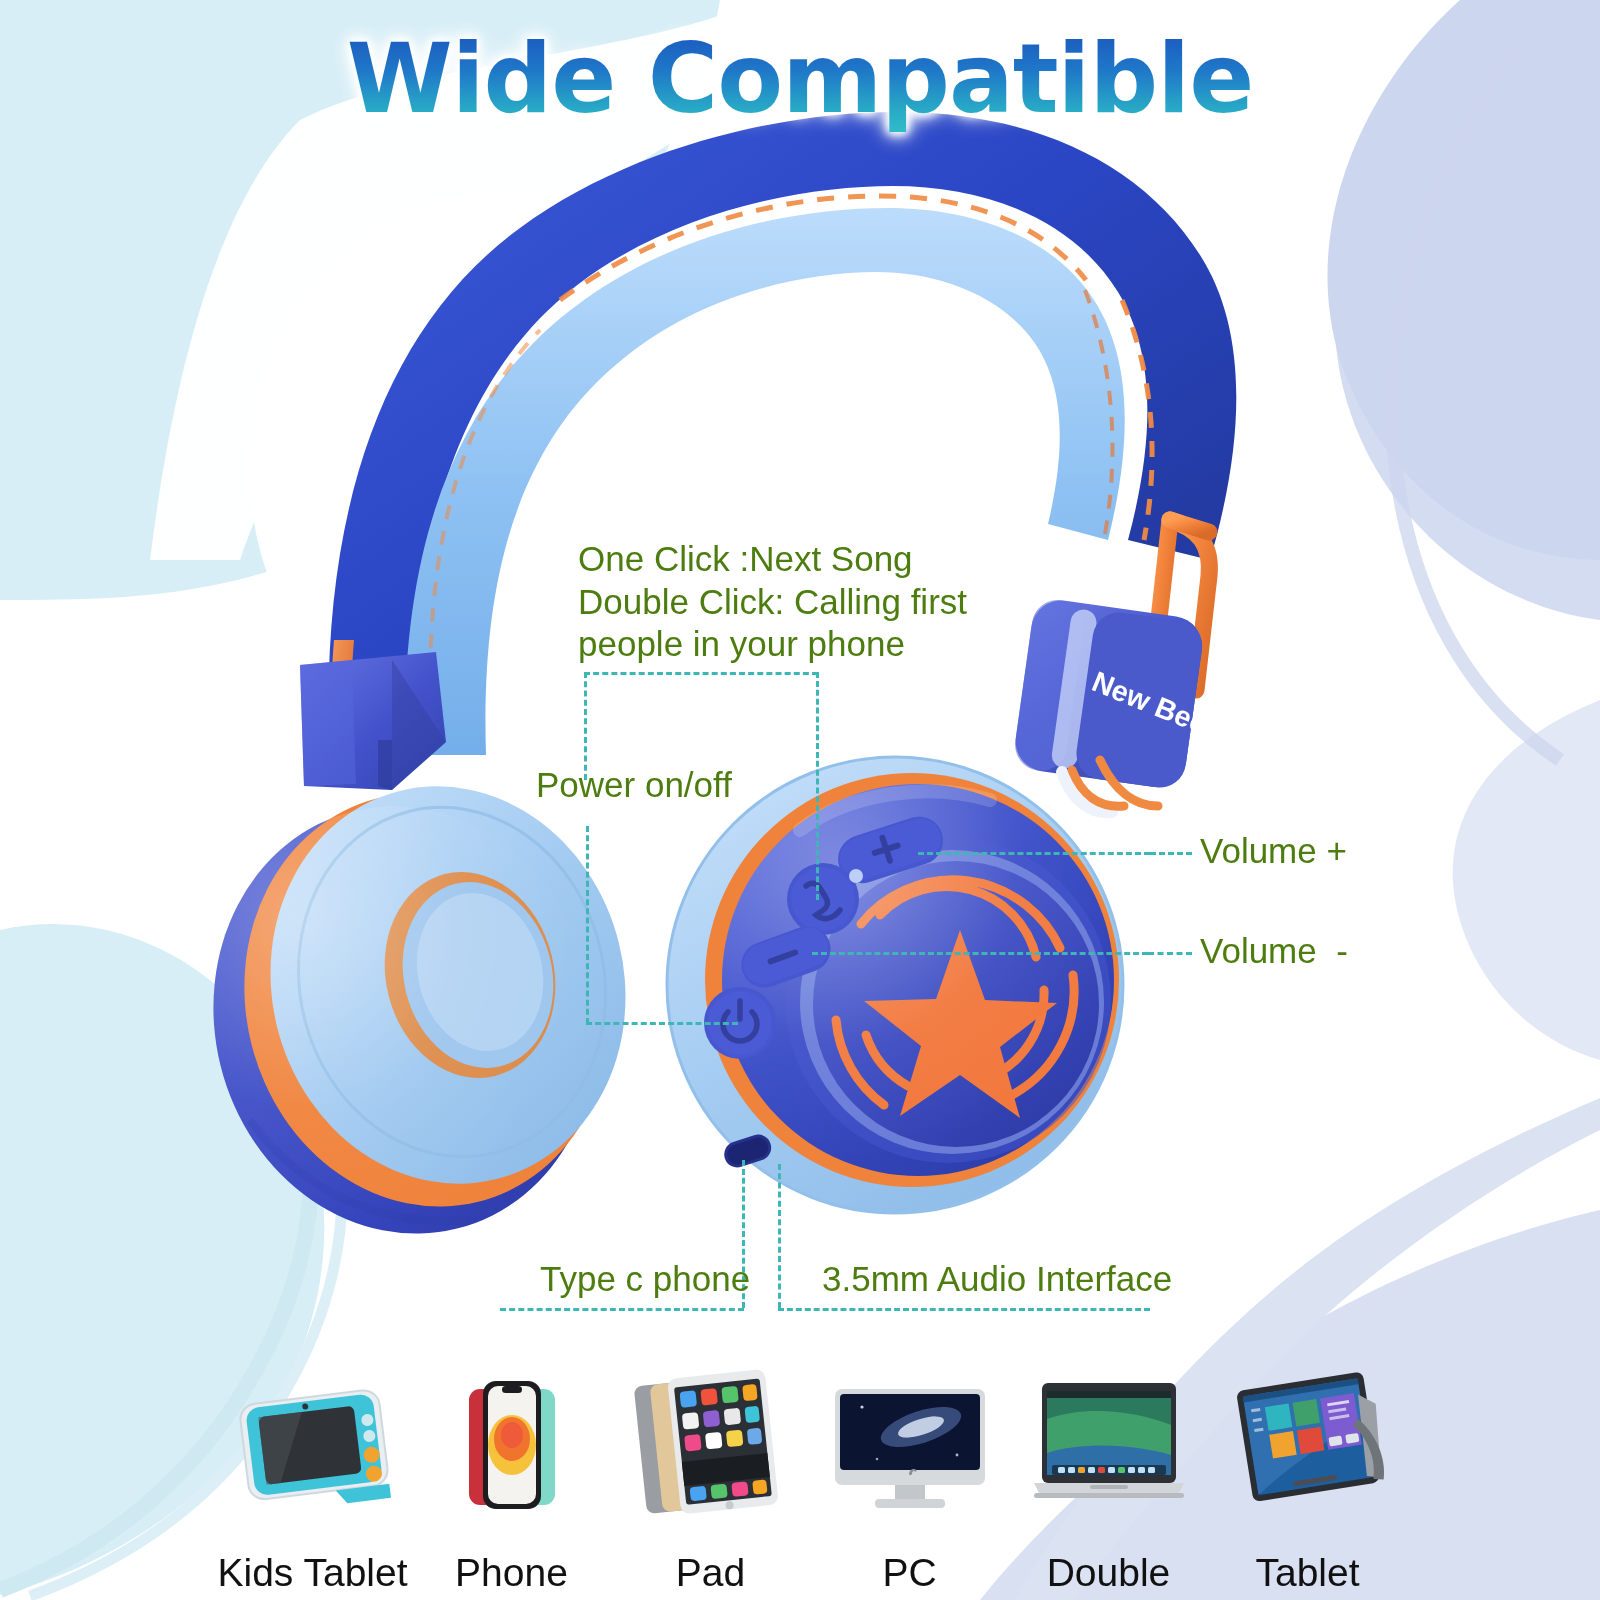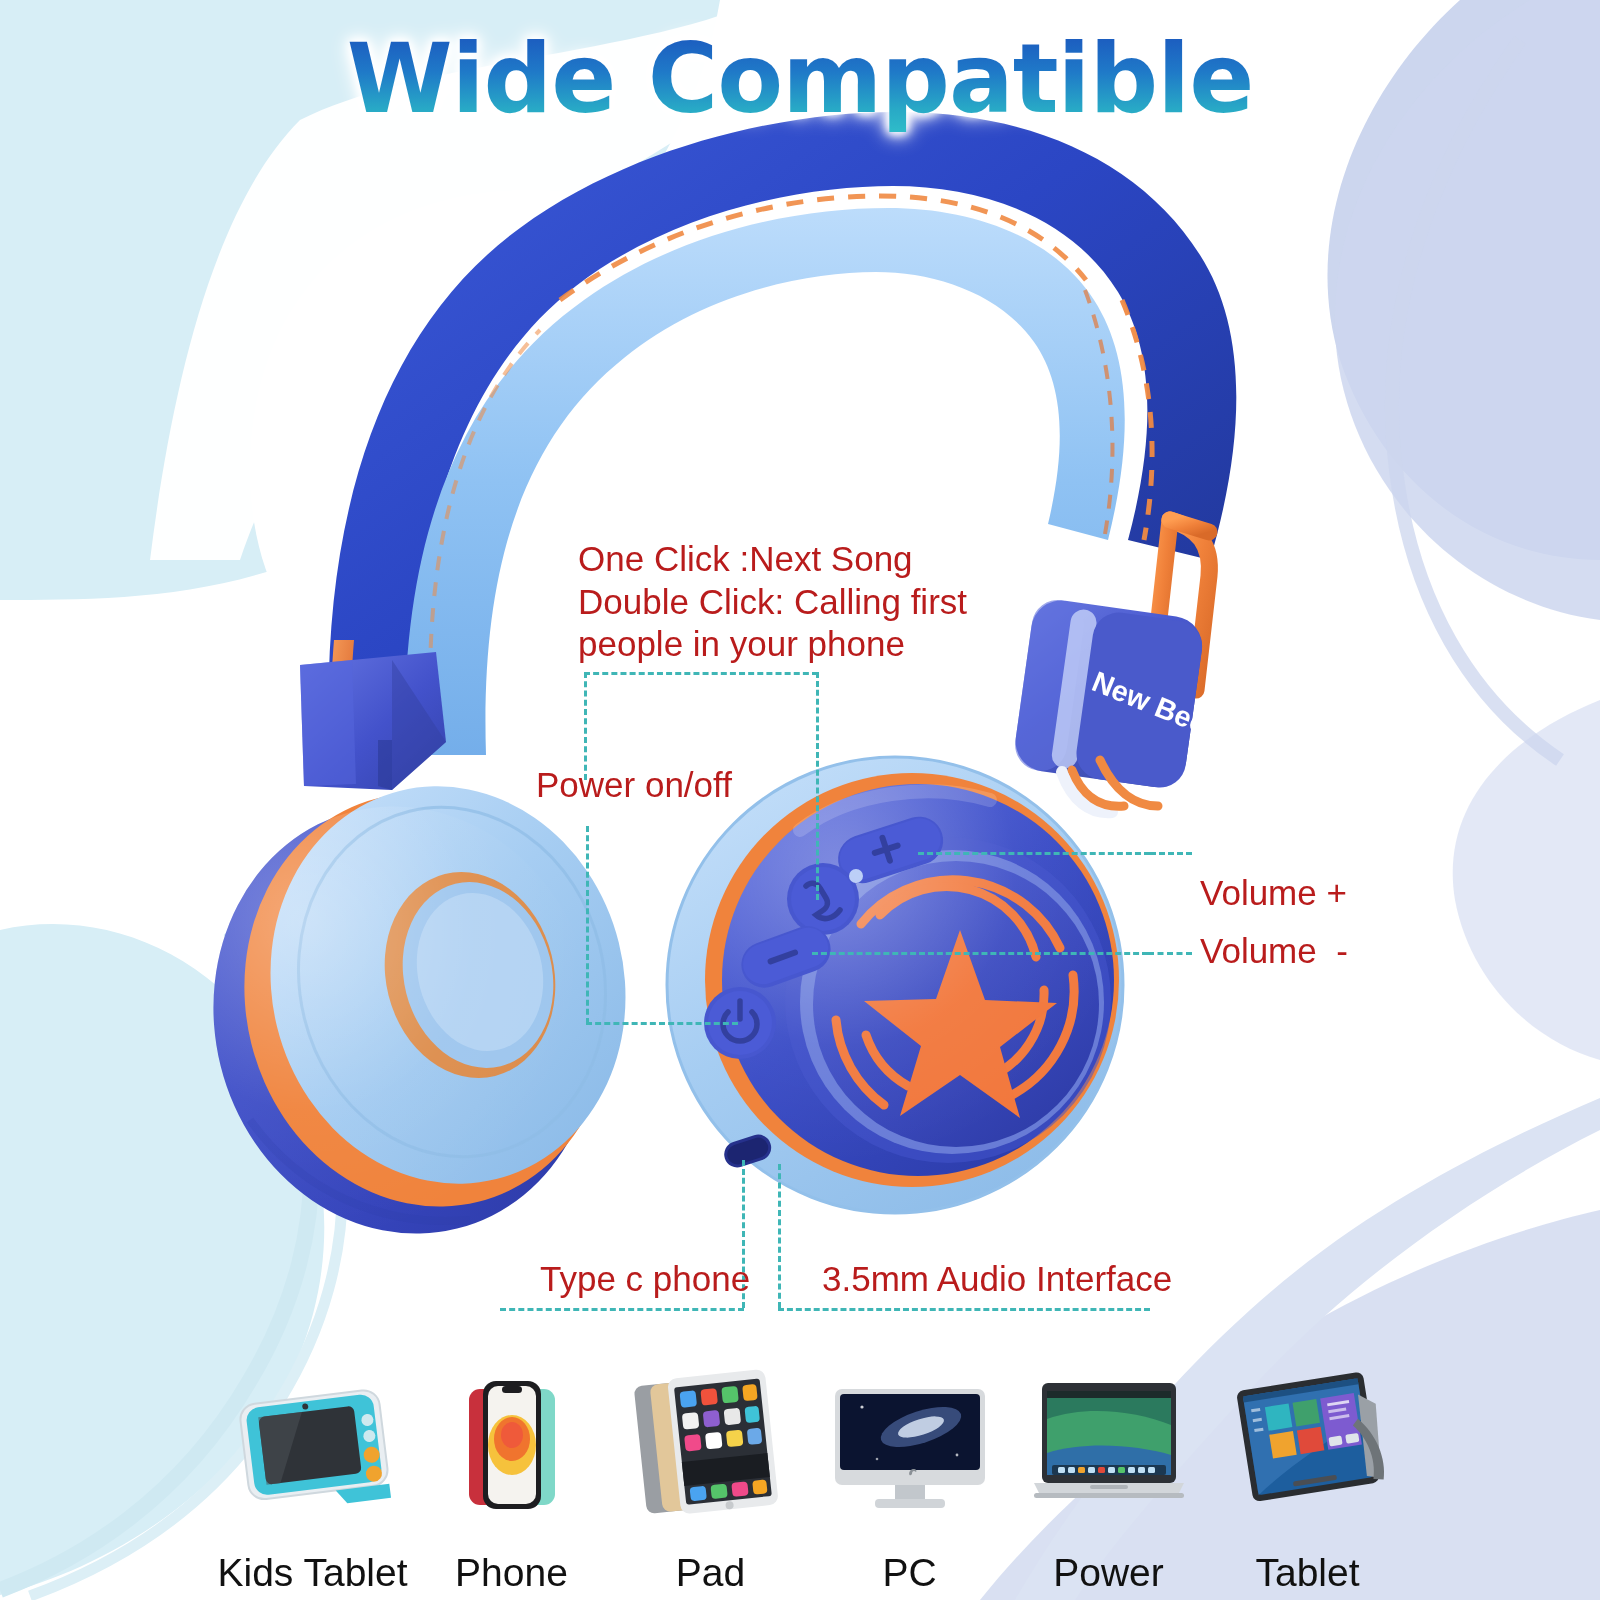--- a/index.html
+++ b/index.html
@@ -42,30 +42,30 @@
     -webkit-background-clip: text;
     background-clip: text;
     color: transparent;
     -webkit-text-stroke: 0px;
     filter: drop-shadow(0 0 5px #ffffff) drop-shadow(0 0 5px #ffffff) drop-shadow(0 0 9px #ffffff);
   }
 
   
   .callout {
     position: absolute;
-    color: #b91c1c;
+    color: #4d7c0f;
     font-family: "Liberation Sans", sans-serif;
     font-size: 35px;
     line-height: 1.22;
     white-space: pre;
     z-index: 45;
   }
   #callout-click { left: 578px; top: 538px; }
   #callout-power { left: 536px; top: 764px; }
-  #callout-volup { left: 1200px; top: 872px; }
+  #callout-volup { left: 1200px; top: 830px; }
   #callout-voldn { left: 1200px; top: 930px; }
   #callout-typec { left: 540px; top: 1258px; }
   #callout-audio { left: 822px; top: 1258px; }
 
   
   .dash-h {
     position: absolute;
     height: 0;
     border-top: 3px dashed #3fb6b6;
     z-index: 44;
@@ -453,21 +453,21 @@
             <rect x="102" y="100" width="7" height="6" rx="1.5" fill="#55c46a"></rect>
             <rect x="112" y="100" width="7" height="6" rx="1.5"></rect>
             <rect x="122" y="100" width="7" height="6" rx="1.5"></rect>
             <rect x="132" y="100" width="7" height="6" rx="1.5"></rect>
           </g>
           <path d="M18,116 L168,116 L162,128 L24,128 Z" fill="#d2d6da"></path>
           <rect x="18" y="126" width="150" height="5" rx="2.5" fill="#b6bbc0"></rect>
           <rect x="74" y="118" width="38" height="4" rx="2" fill="#aeb3b8"></rect>
         </svg>
       </div>
-      <div class="device-label">Power</div>
+      <div class="device-label">Double</div>
     </div>
 
     <div class="device-cell">
       <div class="device-art">
         <svg width="185" height="150" viewBox="0 0 185 150">
           <g transform="rotate(-9 92 76)">
             <rect x="30" y="14" width="128" height="112" rx="7" fill="#2a2d31"></rect>
             <rect x="36" y="20" width="116" height="100" rx="3" fill="#1d5e9e"></rect>
             <path d="M36,20 L152,20 L152,60 C120,74 70,96 36,120 Z" fill="#3f7fc0" opacity="0.55"></path>
             <g>

